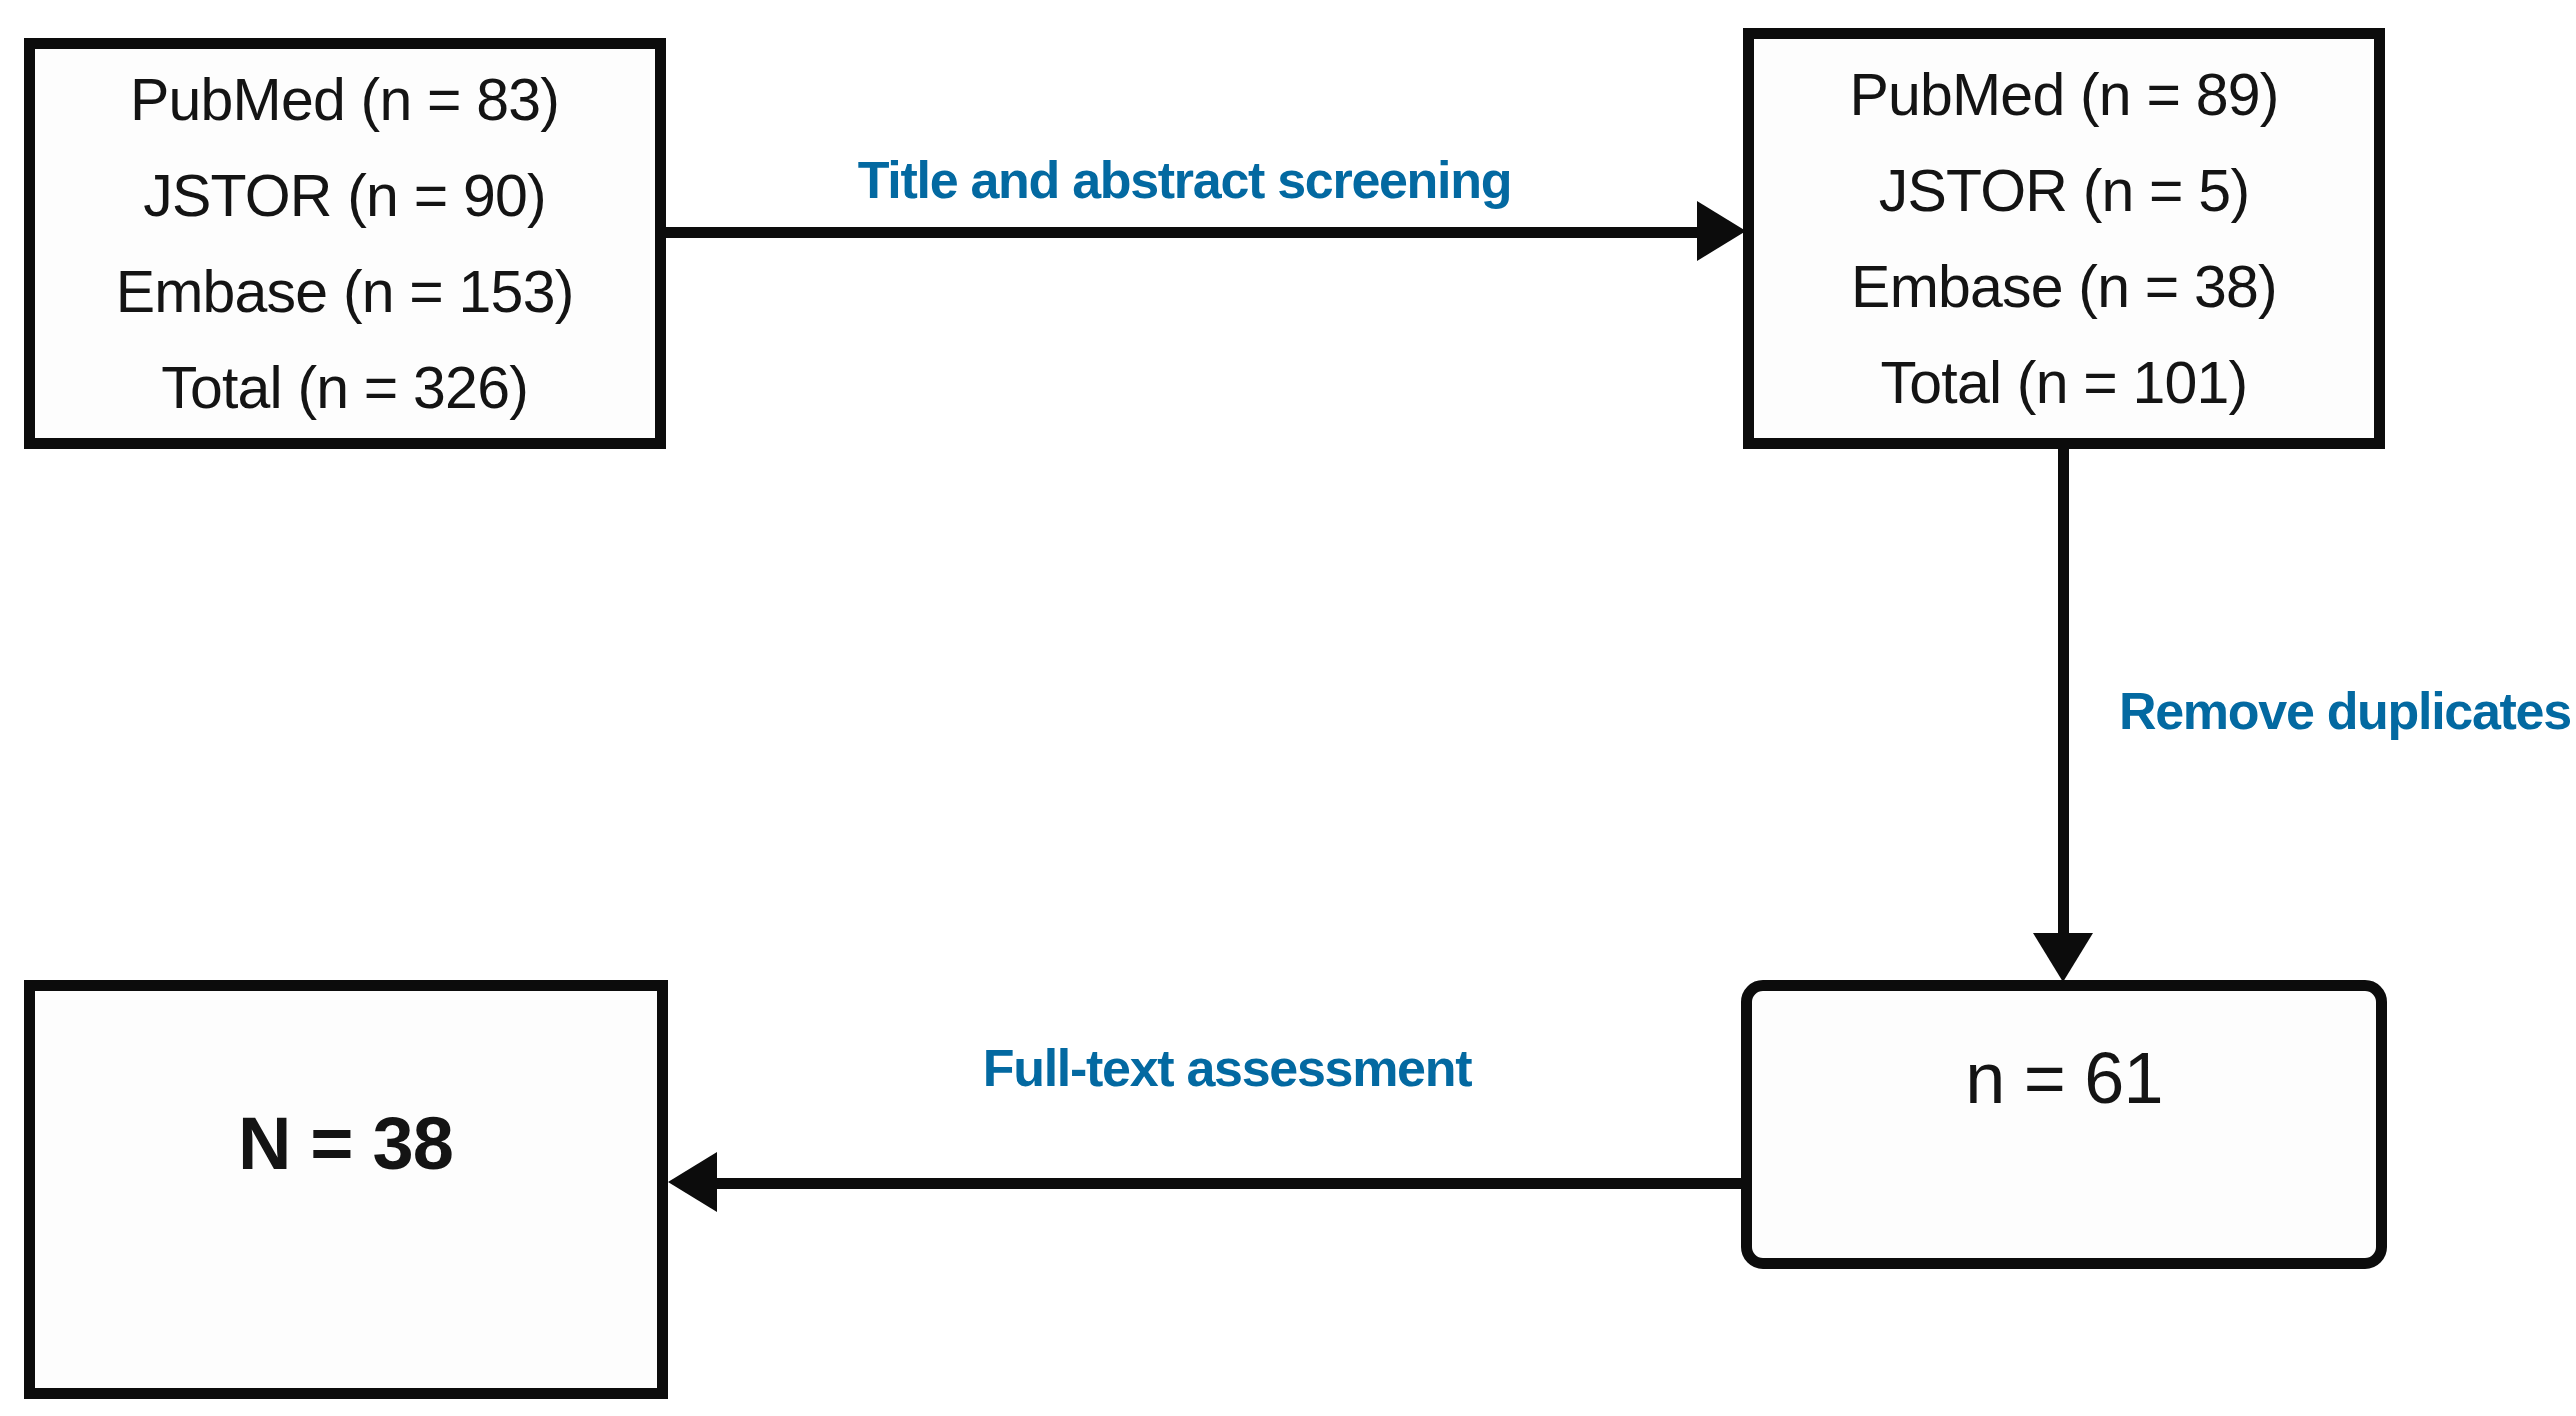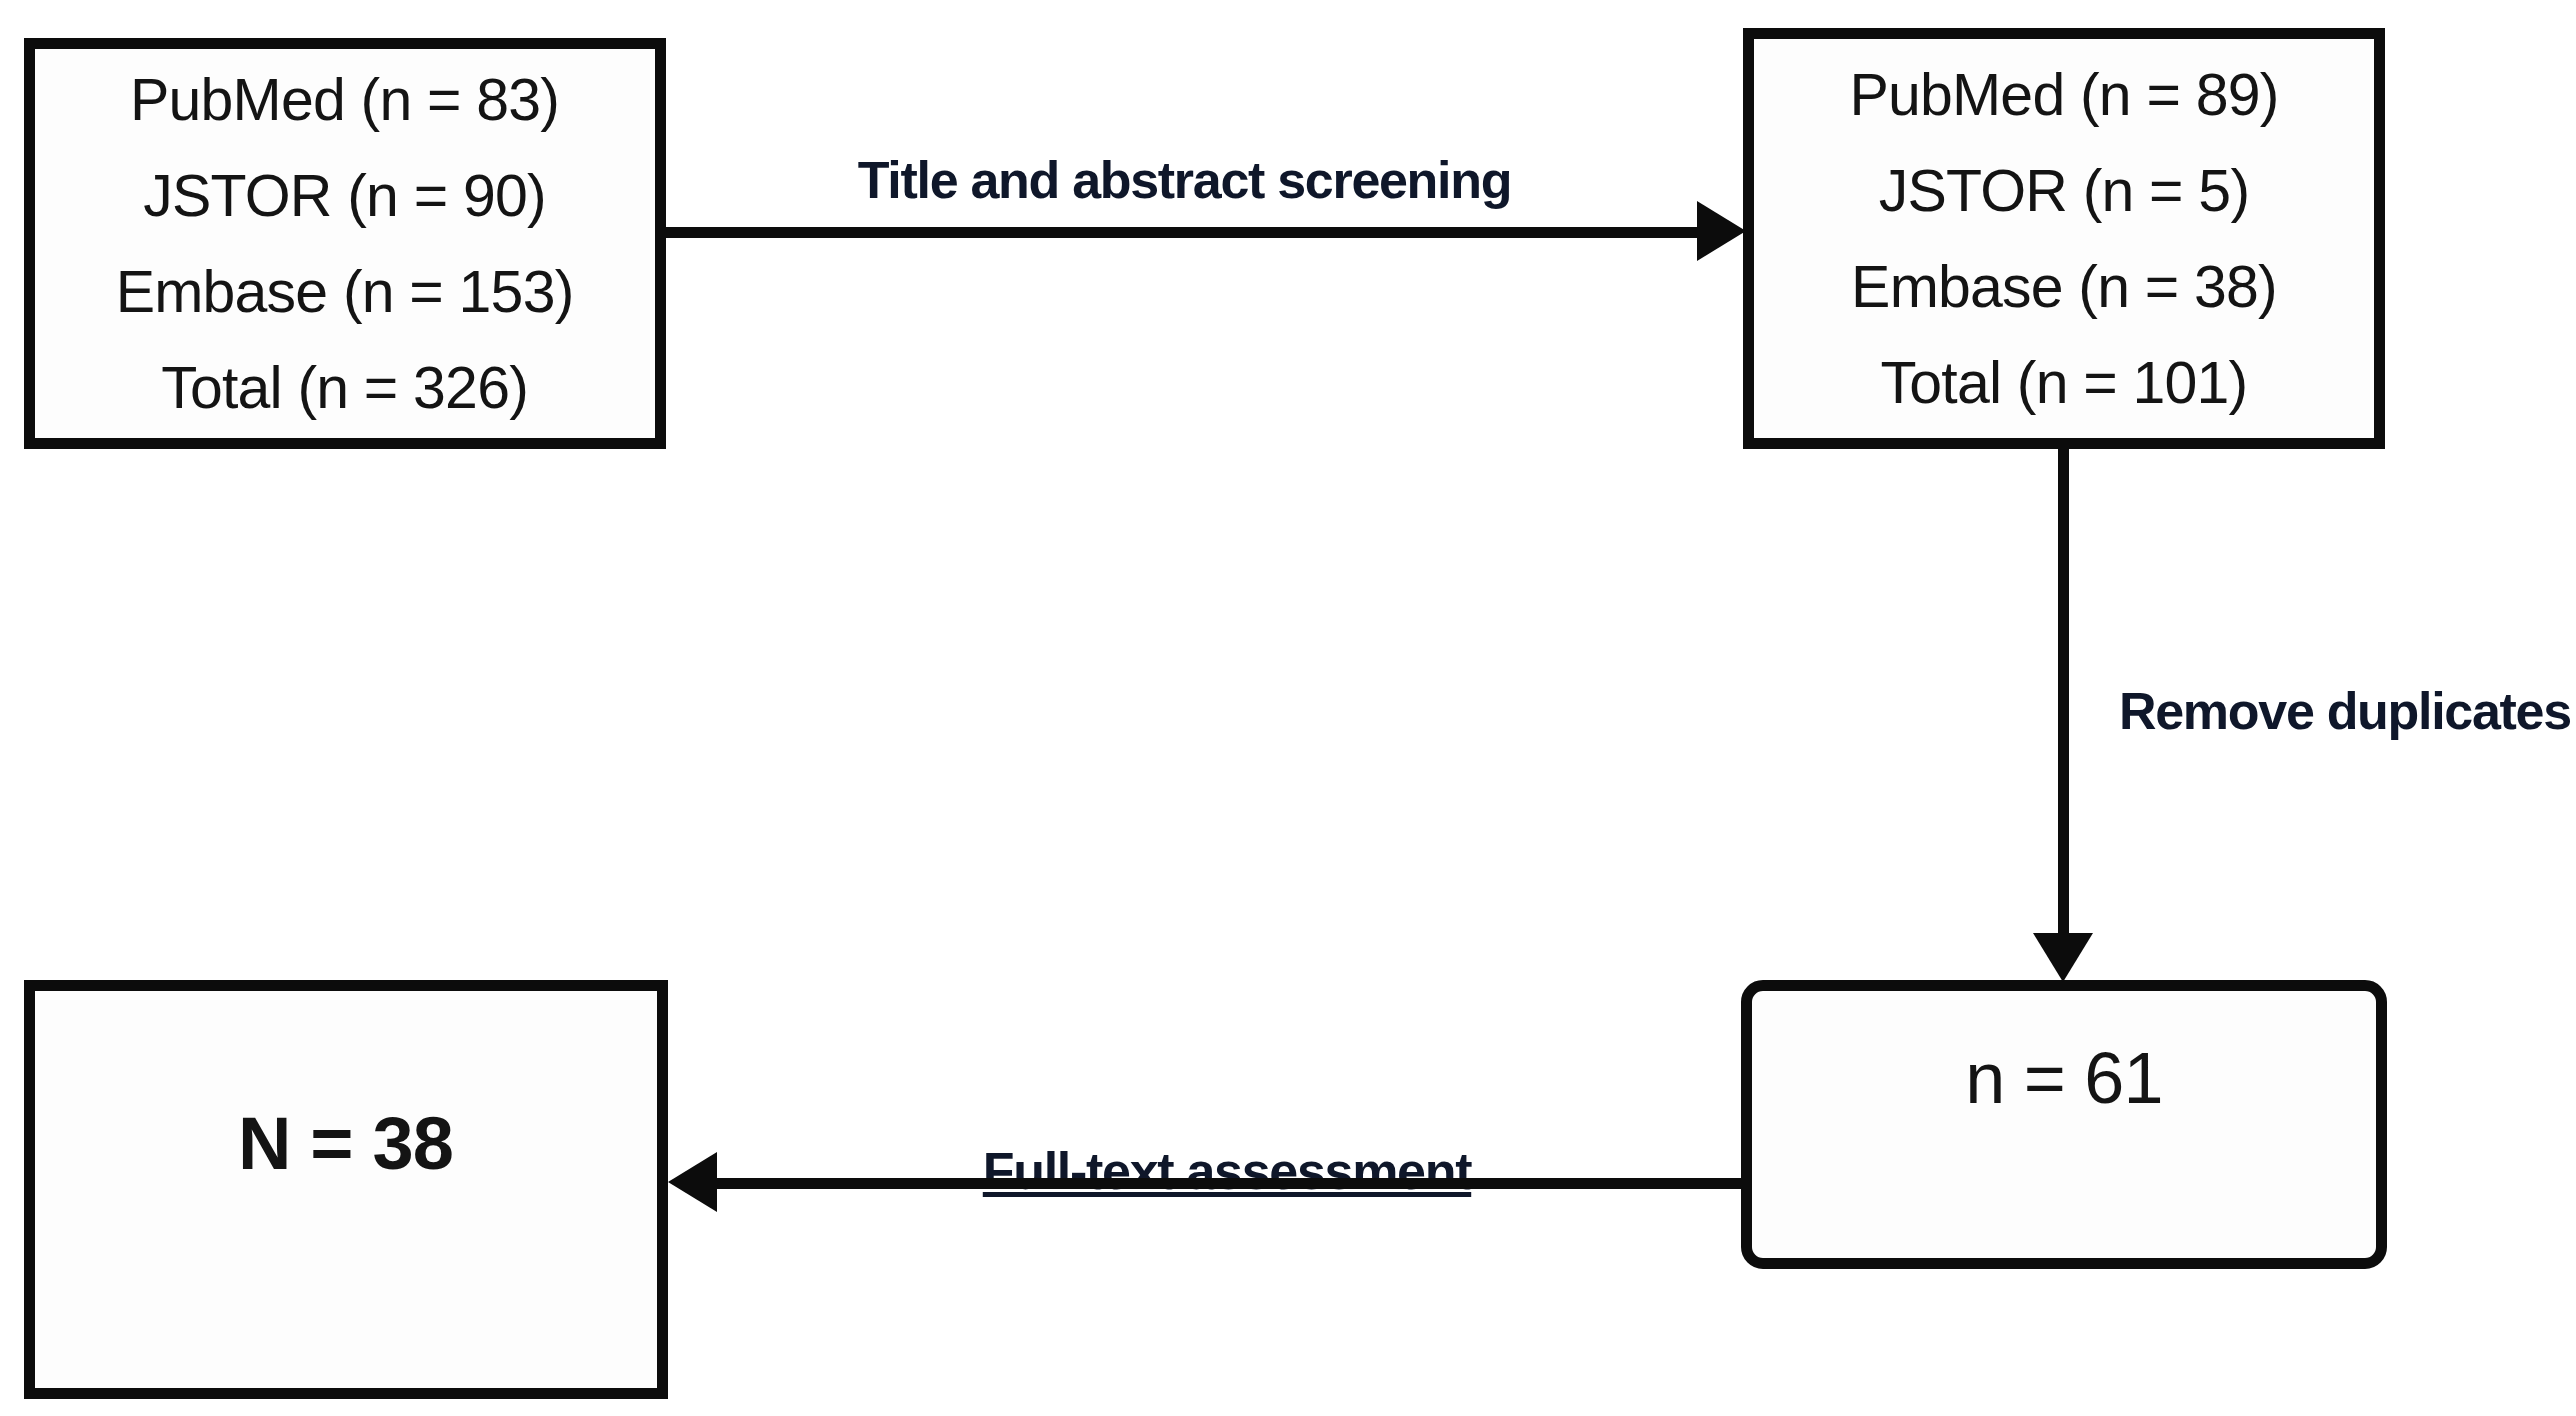--- a/index.html
+++ b/index.html
@@ -63,26 +63,26 @@
            border-top: 30px solid transparent; border-bottom: 30px solid transparent;
            border-right: 49px solid #0c0c0c; }
 
   
   .arrow-label {
     position: absolute;
     font-weight: 700;
     font-size: 52px;
     line-height: 64px;
     letter-spacing: -1.3px;
-    color: #0f172a;
+    color: #0369a1;
     white-space: nowrap;
   }
   #labelA { left: 666px;  top: 148px;  width: 1037px; text-align: center; }
   #labelB { left: 2096px; top: 679px; margin-left: 23px; }
-  #labelC { left: 713px;  top: 1139px; width: 1028px; text-align: center; text-decoration: underline; }
+  #labelC { left: 713px;  top: 1036px; width: 1028px; text-align: center; }
 </style>
 </head>
 <body>
 
 <div class="canvas">
 
   <div class="box box-list" id="box-search">
     <div>PubMed (n = 83)</div>
     <div>JSTOR (n = 90)</div>
     <div>Embase (n = 153)</div>

